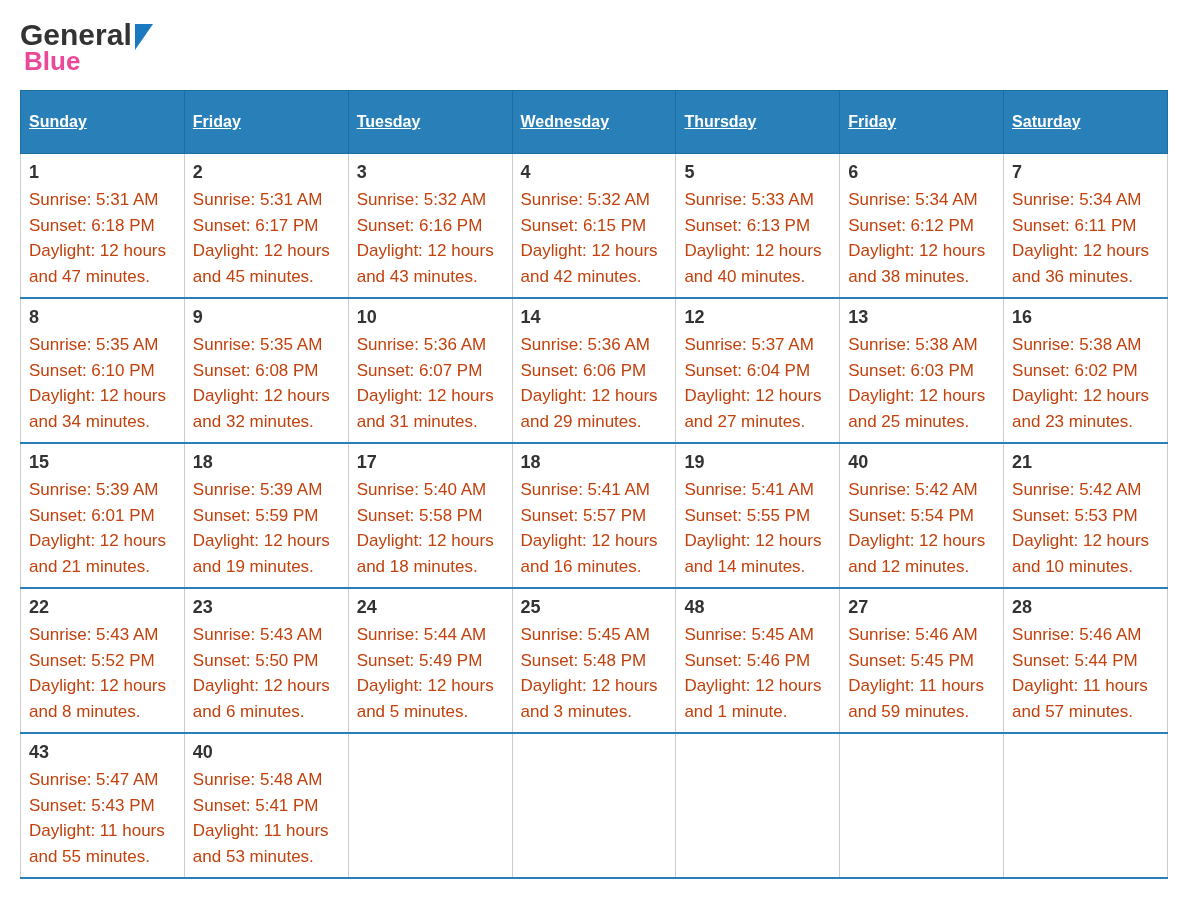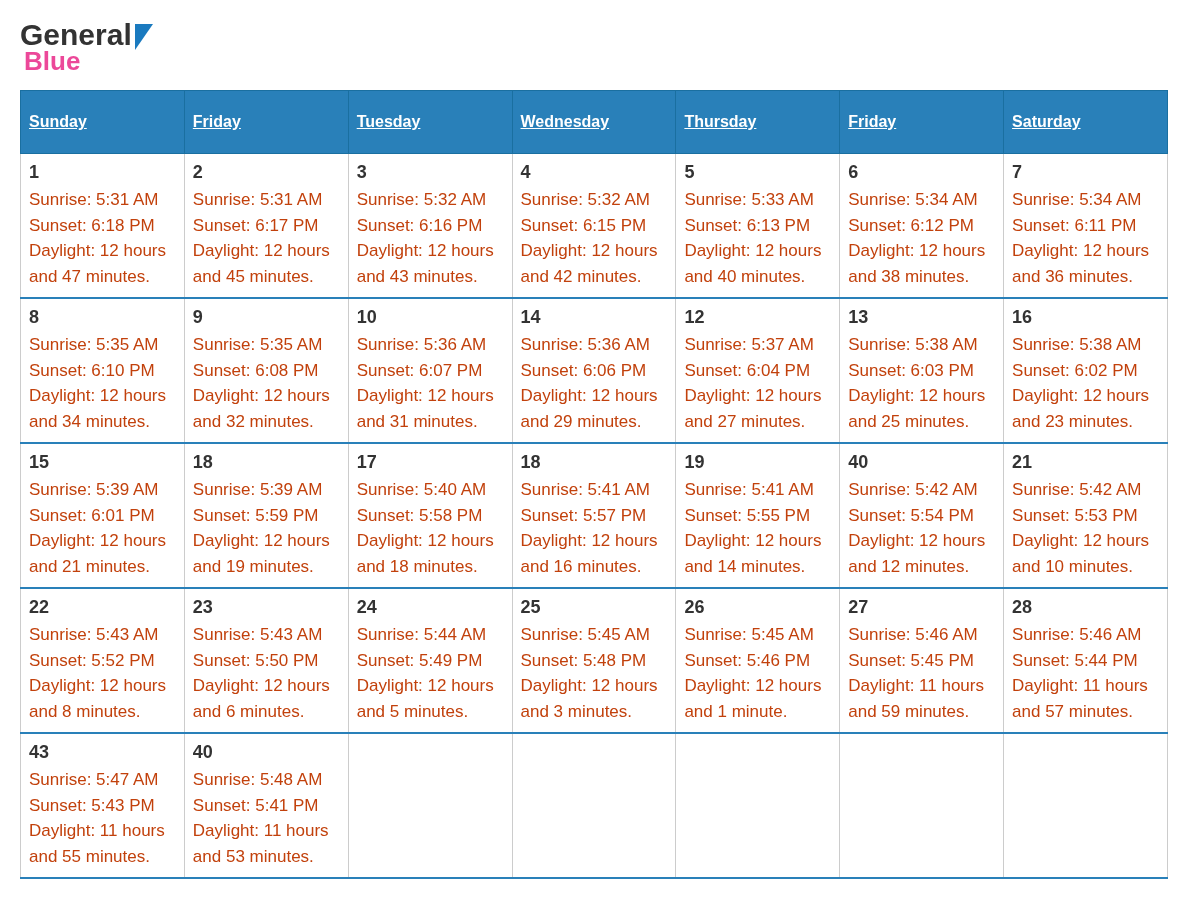--- a/index.html
+++ b/index.html
@@ -216,21 +216,21 @@
         </td>
         <td>
           <span class="day-number">24</span>
 <div class="day-info">Sunrise: 5:44 AM<br>Sunset: 5:49 PM<br>Daylight: 12 hours<br>and 5 minutes.</div>
         </td>
         <td>
           <span class="day-number">25</span>
 <div class="day-info">Sunrise: 5:45 AM<br>Sunset: 5:48 PM<br>Daylight: 12 hours<br>and 3 minutes.</div>
         </td>
         <td>
-          <span class="day-number">26</span>
+          <span class="day-number">48</span>
 <div class="day-info">Sunrise: 5:45 AM<br>Sunset: 5:46 PM<br>Daylight: 12 hours<br>and 1 minute.</div>
         </td>
         <td>
           <span class="day-number">27</span>
 <div class="day-info">Sunrise: 5:46 AM<br>Sunset: 5:45 PM<br>Daylight: 11 hours<br>and 59 minutes.</div>
         </td>
         <td>
           <span class="day-number">28</span>
 <div class="day-info">Sunrise: 5:46 AM<br>Sunset: 5:44 PM<br>Daylight: 11 hours<br>and 57 minutes.</div>
         </td>

